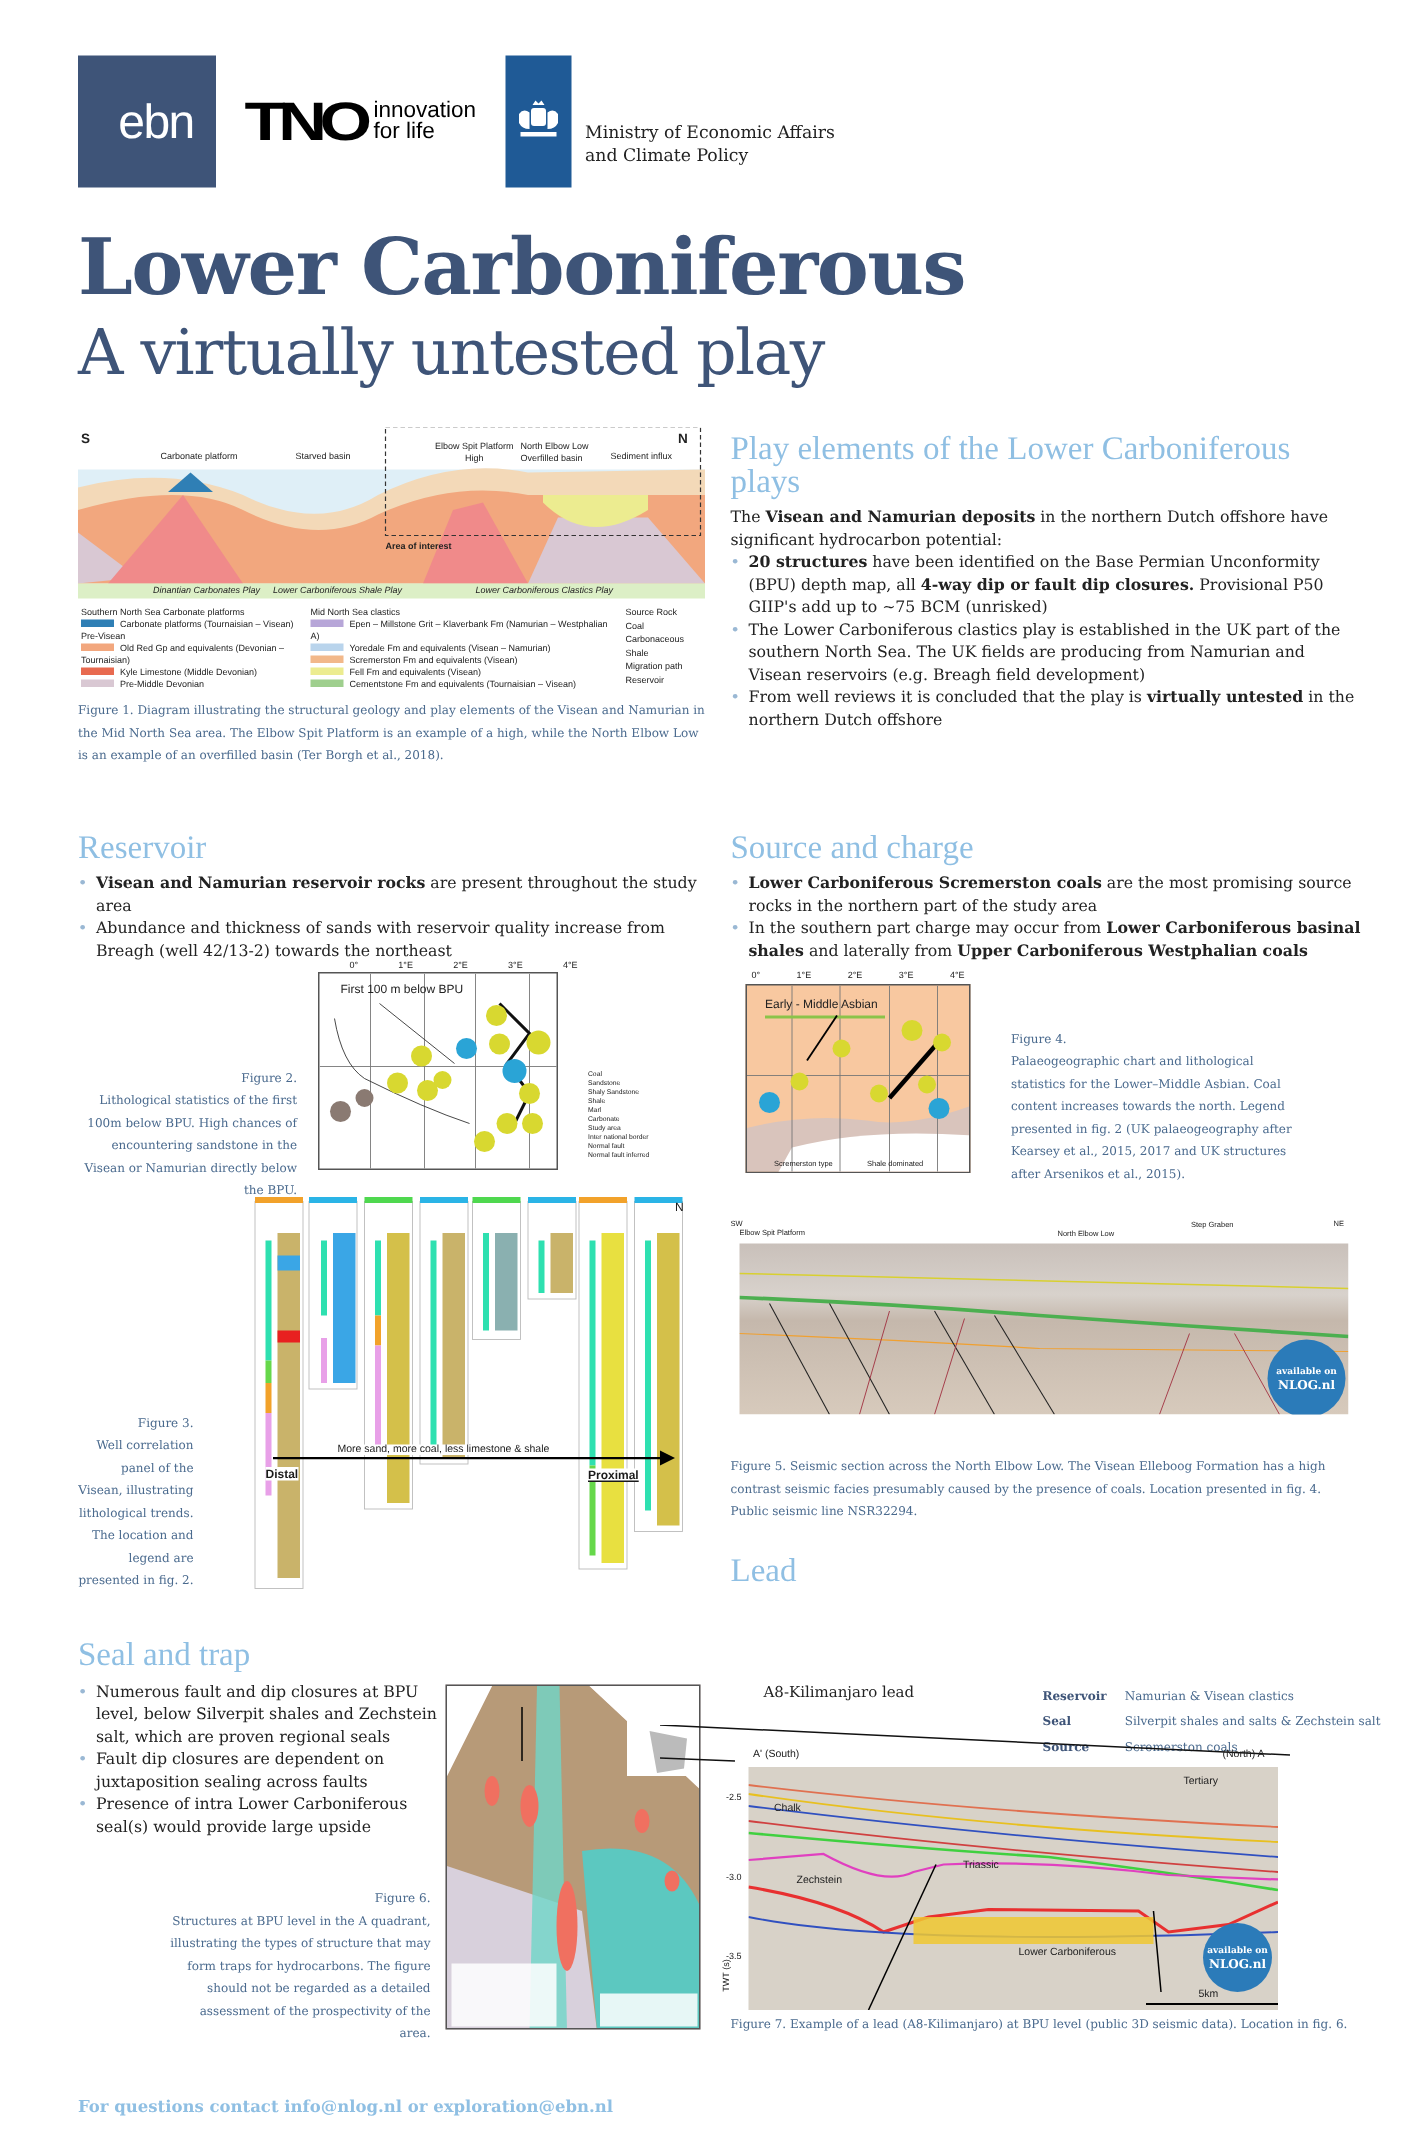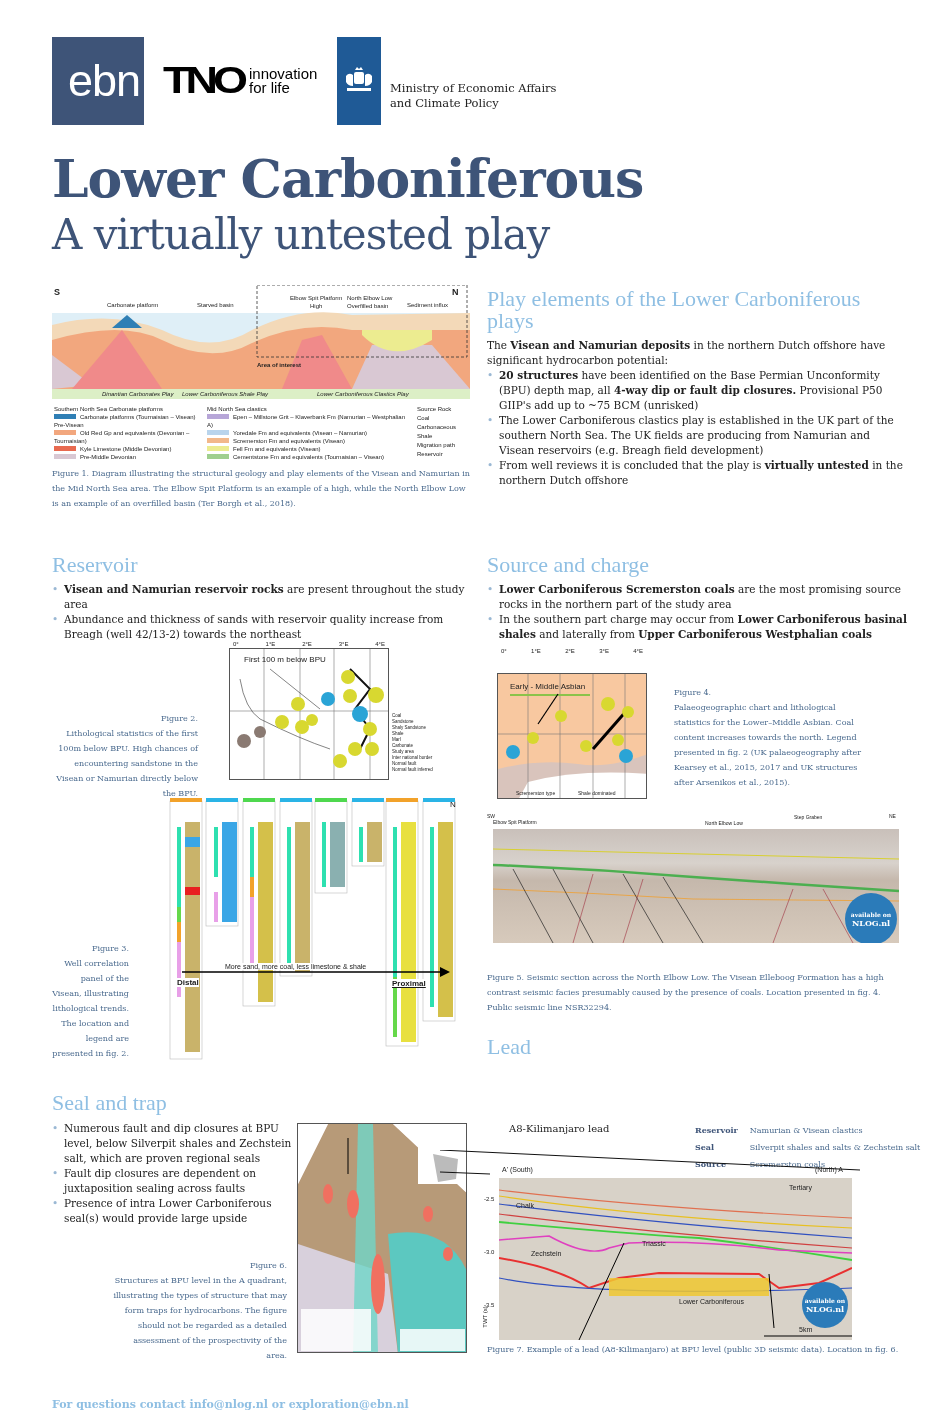--- a/index.html
+++ b/index.html
@@ -2,21 +2,21 @@
 <html><head>
 <meta charset="utf-8">
 <style>
   * { box-sizing: border-box; margin: 0; padding: 0; }
   html, body { width: 946px; height: 1427px; background: #ffffff; overflow: hidden; }
   body { position: relative; font-family: "DejaVu Serif", serif; color: #1a1a1a; }
   .abs { position: absolute; }
 
   
   .logo-ebn { left: 52px; top: 37px; width: 92px; height: 88px; background: #3e5478; display: flex; align-items: center; justify-content: center; }
-  .logo-ebn span { color: #fff; font-family: "Liberation Sans", sans-serif; font-size: 45px; letter-spacing: -1px; margin-left: 12px; }
+  .logo-ebn span { color: #fff; font-family: "Liberation Sans", sans-serif; font-size: 32px; letter-spacing: -1px; margin-left: 12px; }
   .logo-tno { left: 163px; top: 63px; display: flex; align-items: center; }
   .logo-tno .mark { font-family: "Liberation Sans", sans-serif; font-weight: 900; font-size: 36px; letter-spacing: -4px; color: #000; transform: scaleX(1.25); transform-origin: left; margin-right: 22px; line-height: 1; }
   .logo-tno .tag { font-family: "Liberation Sans", sans-serif; font-size: 15px; line-height: 14px; color: #000; }
   .logo-min { left: 337px; top: 37px; width: 44px; height: 88px; background: #1f5a96; display: flex; align-items: center; justify-content: center; }
   .min-text { left: 390px; top: 81px; font-family: "DejaVu Serif", serif; font-size: 11.5px; line-height: 15px; color: #222; }
 
   .title { left: 52px; top: 148px; font-family: "DejaVu Serif", serif; font-weight: bold; font-size: 52px; color: #3e5478; letter-spacing: -1px; }
   .subtitle { left: 52px; top: 210px; font-family: "DejaVu Serif", serif; font-size: 42px; color: #3e5478; font-weight: 300; letter-spacing: -1px; }
 
   .h2 { font-family: Liberation Serif, serif; font-size: 22px; color: #8fbfe3; line-height: 22px; }
@@ -135,21 +135,21 @@
 </div>
 
 <div class="abs h2" style="left:52px; top:554px;">Reservoir</div>
 <div class="abs body" style="left:52px; top:582px; width:420px;">
   <ul class="bul">
     <li><b>Visean and Namurian reservoir rocks</b><span> are present throughout the study area</span></li>
     <li>Abundance and thickness of sands with reservoir quality increase from Breagh (well 42/13-2) towards the northeast</li>
   </ul>
 </div>
 
-<div class="fig" style="left:229px; top:648px; width:160px; height:132px; background:#fff; border:1px solid #555;">
+<div class="fig" style="left:212px; top:648px; width:160px; height:132px; background:#fff; border:1px solid #555;">
   <svg width="160" height="132" viewBox="0 0 160 132" style="position:absolute;left:0;top:0;">
     <line x1="0" y1="62" x2="160" y2="62" stroke="#777" stroke-width="0.6"></line>
     <line x1="34" y1="0" x2="34" y2="132" stroke="#777" stroke-width="0.6"></line>
     <line x1="70" y1="0" x2="70" y2="132" stroke="#777" stroke-width="0.6"></line>
     <line x1="104" y1="0" x2="104" y2="132" stroke="#777" stroke-width="0.6"></line>
     <line x1="140" y1="0" x2="140" y2="132" stroke="#777" stroke-width="0.6"></line>
     <path d="M10 30 Q15 60 30 70 Q70 90 100 100" fill="none" stroke="#333" stroke-width="0.6"></path>
     <path d="M40 20 L90 60" fill="none" stroke="#333" stroke-width="0.6"></path>
     <path d="M120 20 L140 40 L125 60 L140 80 L130 100" fill="none" stroke="#111" stroke-width="2"></path>
     <circle cx="14" cy="92" r="7" fill="#8a7a72"></circle>
@@ -258,21 +258,21 @@
 </div>
 
 <div class="abs h2" style="left:487px; top:554px;">Source and charge</div>
 <div class="abs body" style="left:487px; top:582px; width:420px;">
   <ul class="bul">
     <li><b>Lower Carboniferous Scremerston coals</b><span> are the most promising source rocks in the northern part of the study area</span></li>
     <li><span>In the southern part charge may occur from </span><b>Lower Carboniferous basinal shales</b><span> and laterally from </span><b>Upper Carboniferous Westphalian coals</b></li>
   </ul>
 </div>
 
-<div class="fig" style="left:497px; top:656px; width:150px; height:126px; background:#f8c8a0; border:1px solid #555;margin-top:17px;">
+<div class="fig" style="left:497px; top:656px; width:150px; height:126px; background:#f8c8a0; border:1px solid #555;">
   <svg width="150" height="126" viewBox="0 0 150 126" style="position:absolute;left:0;top:0;">
     <path d="M0 95 Q40 85 80 90 Q110 95 150 80 L150 126 L0 126 Z" fill="#d9c4bc"></path>
     <path d="M30 108 Q80 95 150 100 L150 126 L20 126 Z" fill="#fff"></path>
     <line x1="0" y1="60" x2="150" y2="60" stroke="#777" stroke-width="0.6"></line>
     <line x1="30" y1="0" x2="30" y2="126" stroke="#777" stroke-width="0.6"></line>
     <line x1="62" y1="0" x2="62" y2="126" stroke="#777" stroke-width="0.6"></line>
     <line x1="95" y1="0" x2="95" y2="126" stroke="#777" stroke-width="0.6"></line>
     <line x1="127" y1="0" x2="127" y2="126" stroke="#777" stroke-width="0.6"></line>
     <line x1="12" y1="21" x2="92" y2="21" stroke="#8bc34a" stroke-width="2"></line>
     <line x1="40" y1="50" x2="60" y2="20" stroke="#000" stroke-width="1.2"></line>

